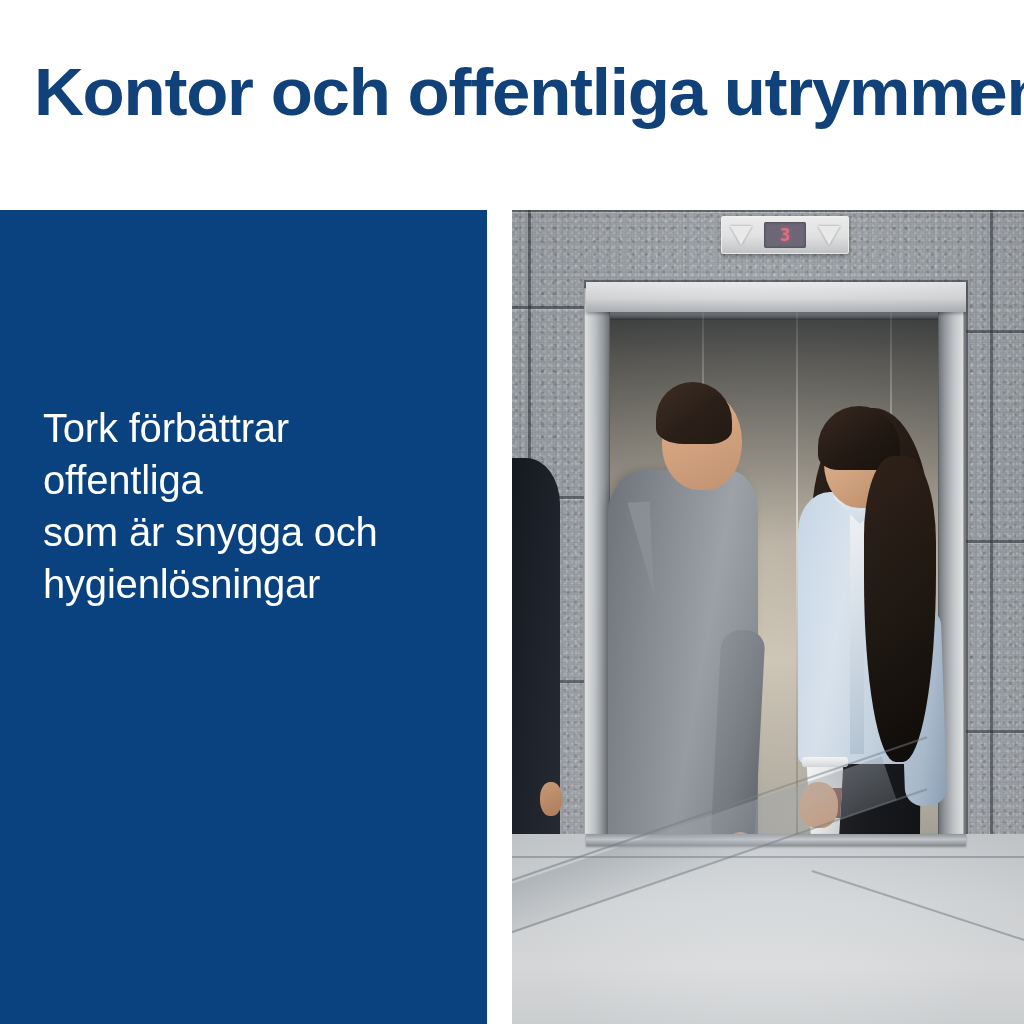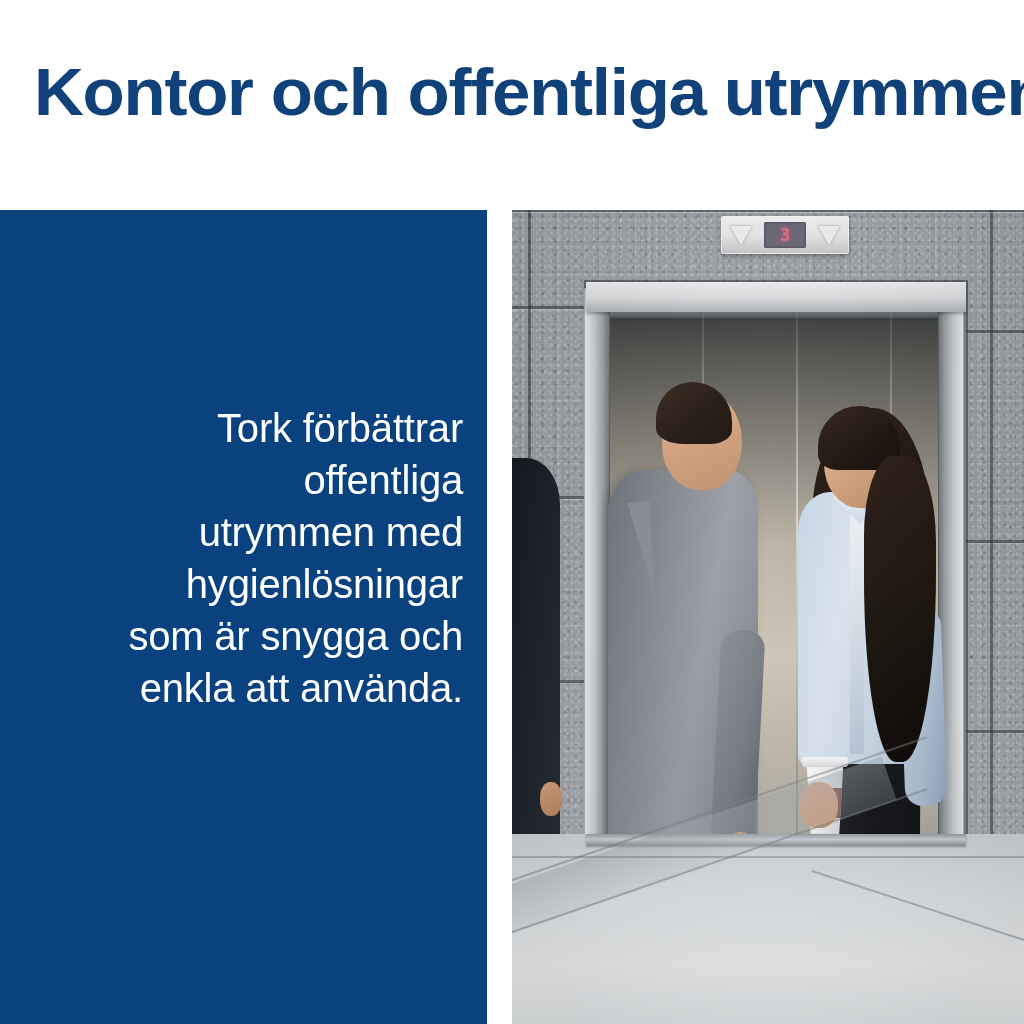--- a/index.html
+++ b/index.html
@@ -61,21 +61,21 @@
     left: 43px;
     top: 192px;
     width: 420px;
     color: #ffffff;
     font-family: "Liberation Sans", sans-serif;
     font-weight: 400;
     font-size: 40px;
     line-height: 52px;
     letter-spacing: -0.2px;
   }
-  .blue-copy .ln { display: block; white-space: nowrap; text-align: right; }
+  .blue-copy .ln { display: block; white-space: nowrap; }
 
   
   .photo {
     position: absolute;
     left: 512px;
     top: 210px;
     width: 512px;
     height: 814px;
     overflow: hidden;
     background: #9aa0a6;
@@ -433,24 +433,22 @@
 <div class="page">
 
   <div class="header">
     <h1 class="page-title">Kontor och offentliga utrymmen</h1>
   </div>
 
   <div class="blue-panel">
     <div class="blue-copy">
       <span class="ln">Tork förbättrar</span>
       <span class="ln">offentliga</span>
-      <span class="ln">utrymmen med</span>
+      <span class="ln">som är snygga och</span>
       <span class="ln">hygienlösningar</span>
-      <span class="ln">som är snygga och</span>
-      <span class="ln">enkla att använda.</span>
     </div>
   </div>
 
   <div class="photo">
 
     <div class="wall"></div>
     <div class="seam h" style="left:0;  top:96px;  width:80px;"></div>
     <div class="seam h" style="left:0;  top:286px; width:80px;"></div>
     <div class="seam h" style="left:0;  top:470px; width:80px;"></div>
     <div class="seam h" style="left:0;  top:660px; width:80px;"></div>

